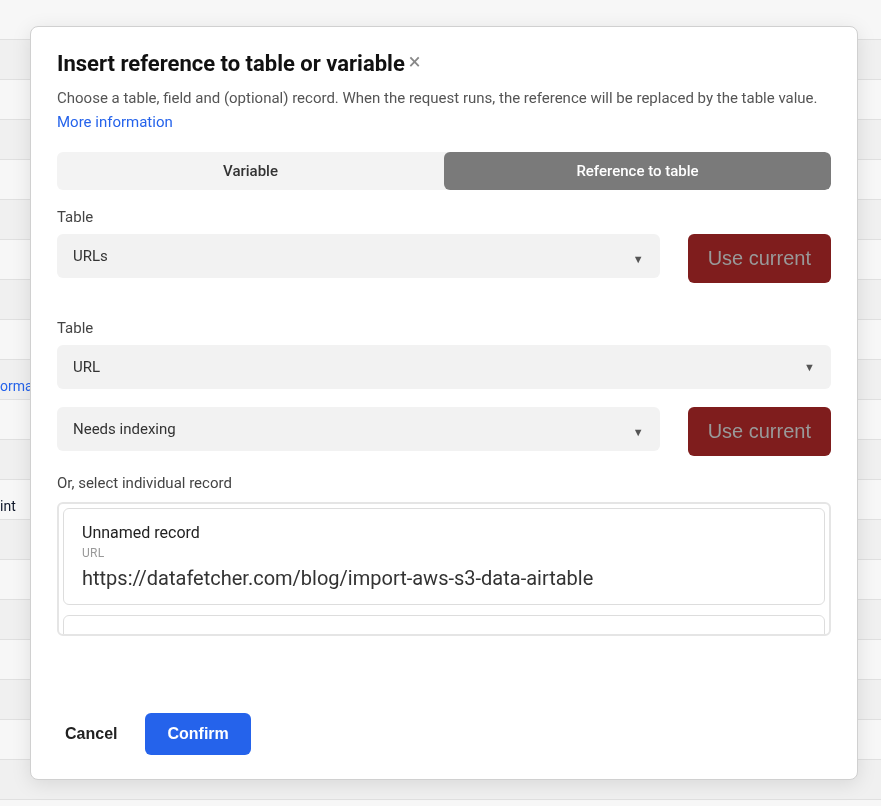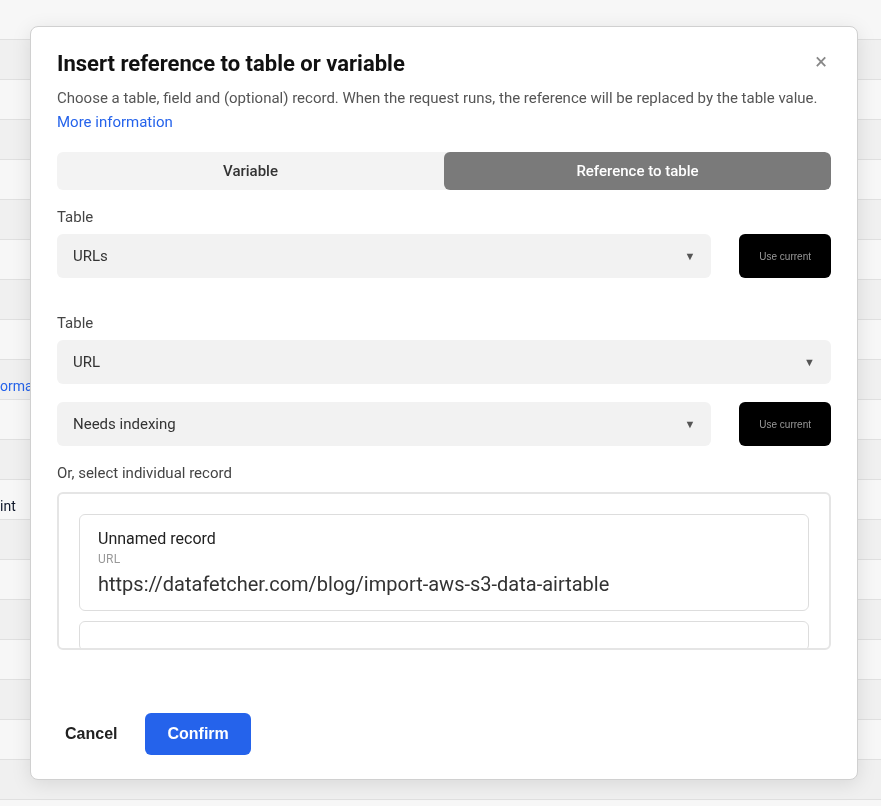--- a/index.html
+++ b/index.html
@@ -53,21 +53,20 @@
       background: #fff;
       border-radius: 8px;
       border: 1px solid #d0d0d0;
       box-shadow: 0 4px 20px rgba(0,0,0,0.1);
       padding: 24px 26px;
       display: flex;
       flex-direction: column;
     }
     .modal-header {
       display: flex;
-      justify-content: space-between;
       align-items: flex-start;
       margin-bottom: 10px;
     }
     .modal-title {
       font-size: 22px;
       font-weight: 700;
       color: #111;
     }
     .close-btn {
       font-size: 22px;
@@ -138,42 +137,42 @@
     .select-caret {
       position: absolute;
       right: 16px;
       top: 50%;
       transform: translateY(-50%);
       pointer-events: none;
       color: #555;
       font-size: 11px;
     }
     .use-current-btn {
-      background: #000000;
+      background: #7f1d1d;
       border: none;
       border-radius: 6px;
       padding: 13px 20px;
-      font-size: 10px;
+      font-size: 20px;
       color: #999;
       cursor: pointer;
       white-space: nowrap;
     }
     .field-section {
       margin-bottom: 18px;
     }
     .record-section-label {
       font-size: 15px;
       color: #444;
       margin-bottom: 10px;
     }
     .record-list {
       border: 2px solid #e5e5e5;
       border-radius: 6px;
-      padding: 20px;
-      height: 158px;
+      padding: 4px;
+      height: 134px;
       overflow: hidden;
     }
     .record-card {
       border: 1px solid #ddd;
       border-radius: 6px;
       padding: 14px 18px;
       margin-bottom: 10px;
       cursor: pointer;
       background: #fff;
     }

